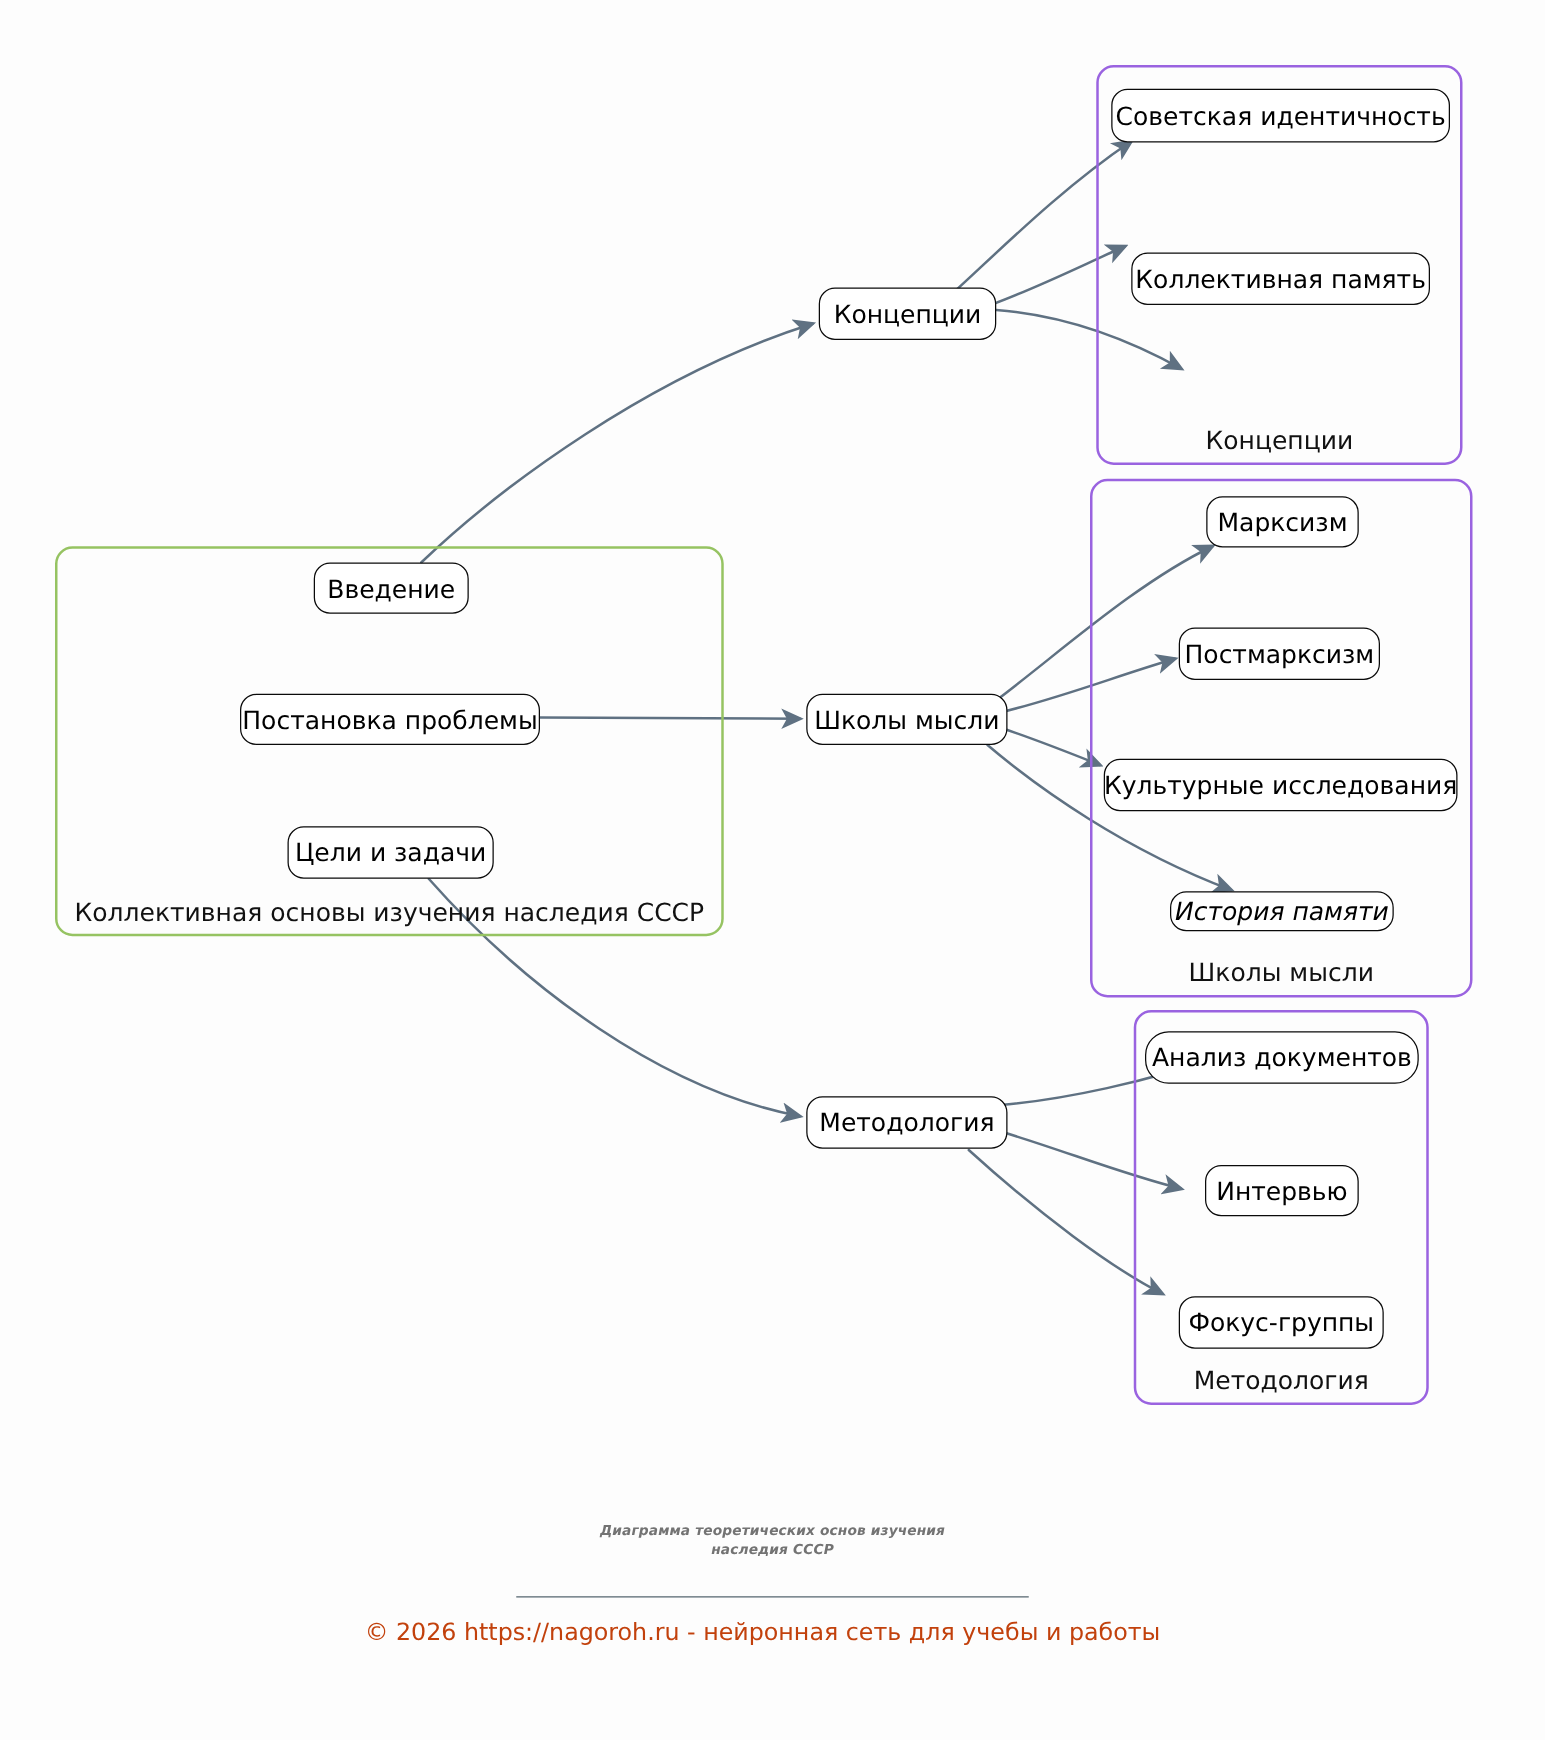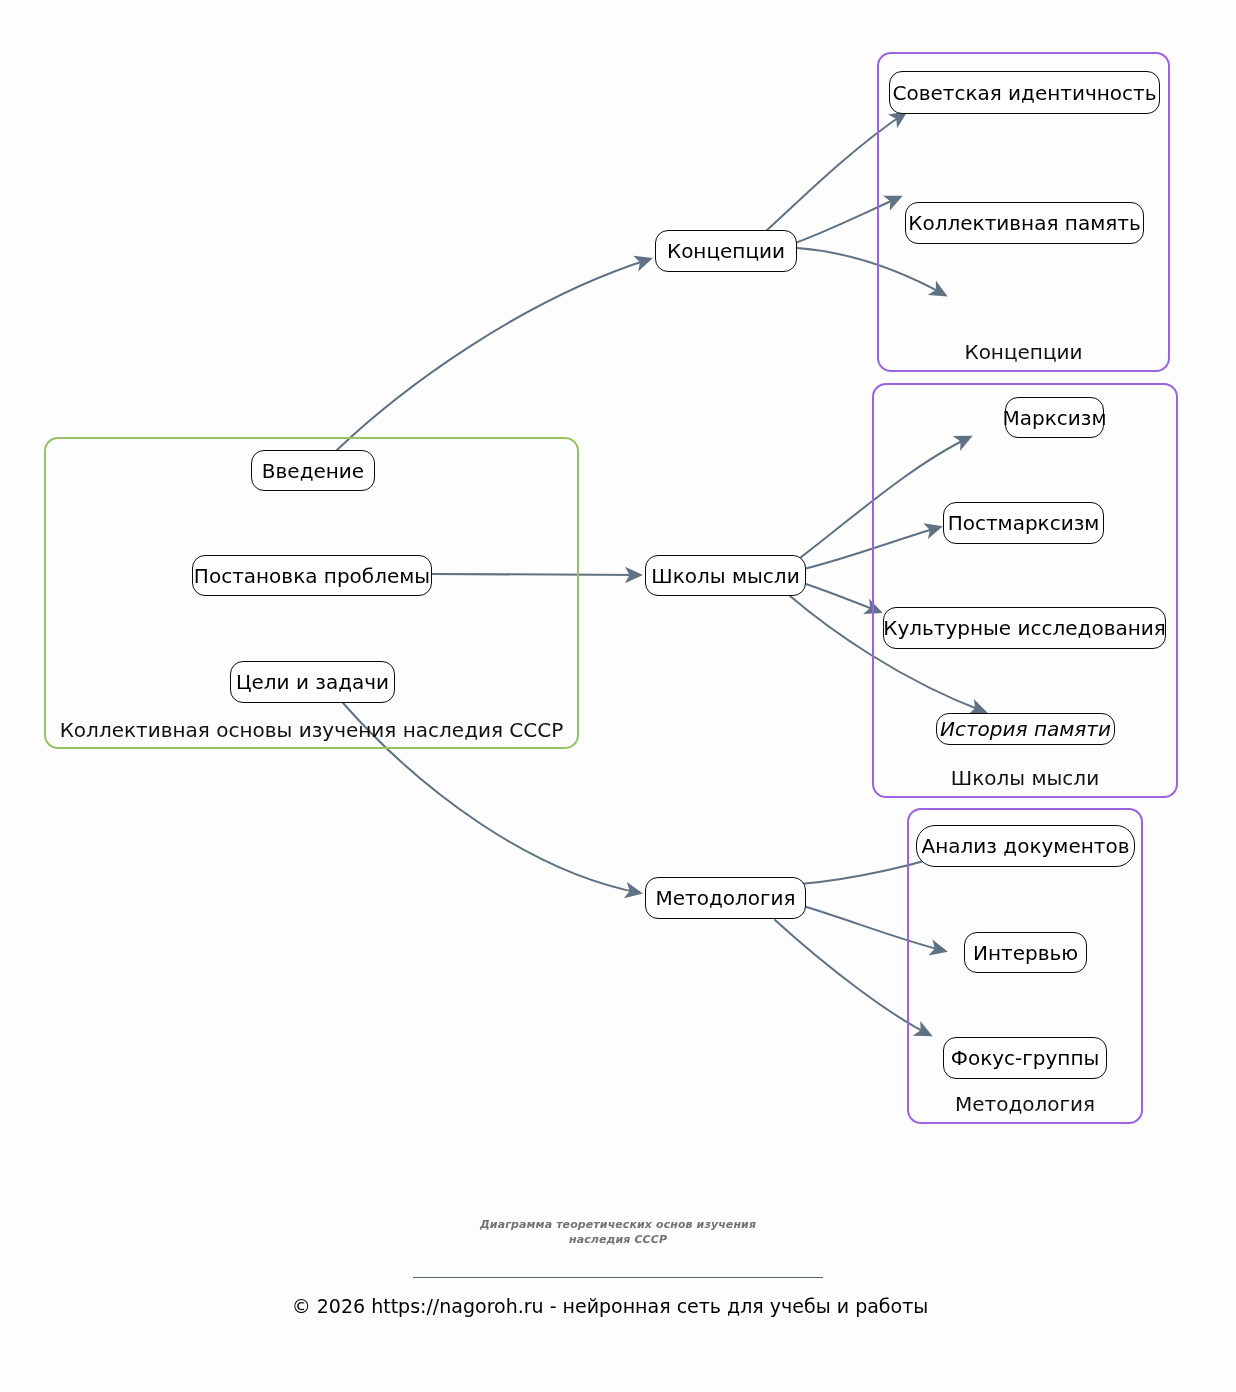--- a/index.html
+++ b/index.html
@@ -91,21 +91,21 @@
     height: 1px;
     background: #55656f;
   }
   .footer-credit {
     position: absolute;
     left: 0;
     right: 16px;
     top: 1295px;
     text-align: center;
     font-size: 19px;
-    color: #000000;
+    color: #c2410c;
   }
 </style>
 </head>
 <body>
 
 <div id="canvas">
 
   <svg class="edges" viewBox="0 0 1236 1392">
     <defs>
       <marker id="arrow" viewBox="0 0 12 12" refX="10" refY="6" markerWidth="9" markerHeight="9" orient="auto-start-reverse">
@@ -161,21 +161,21 @@
 
   <div class="node" style="left:645px; top:555px; width:161px; height:41px;">Школы мысли</div>
 
   <div class="node" style="left:645px; top:877px; width:161px; height:42px;">Методология</div>
 
   <div class="node" style="left:889px; top:71px; width:271px; height:43px;">Советская идентичность</div>
 
   <div class="node" style="left:905px; top:178px; width:239px; height:42px;margin-top:24px;">Коллективная память</div>
 
 
-  <div class="node" style="left:965px; top:397px; width:99px; height:41px;margin-left:40px;">Марксизм</div>
+  <div class="node" style="left:965px; top:397px; width:122px; height:41px;">Марксизм</div>
 
   <div class="node" style="left:943px; top:502px; width:161px; height:42px;">Постмарксизм</div>
 
   <div class="node" style="left:883px; top:607px; width:283px; height:42px;">Культурные исследования</div>
 
   <div class="node" style="left:936px; top:713px; width:179px; height:32px;font-style:italic;">История памяти</div>
 
   <div class="node" style="left:916px; top:825px; width:219px; height:42px;border-radius:19px;">Анализ документов</div>
 
   <div class="node" style="left:964px; top:932px; width:123px; height:41px;">Интервью</div>

